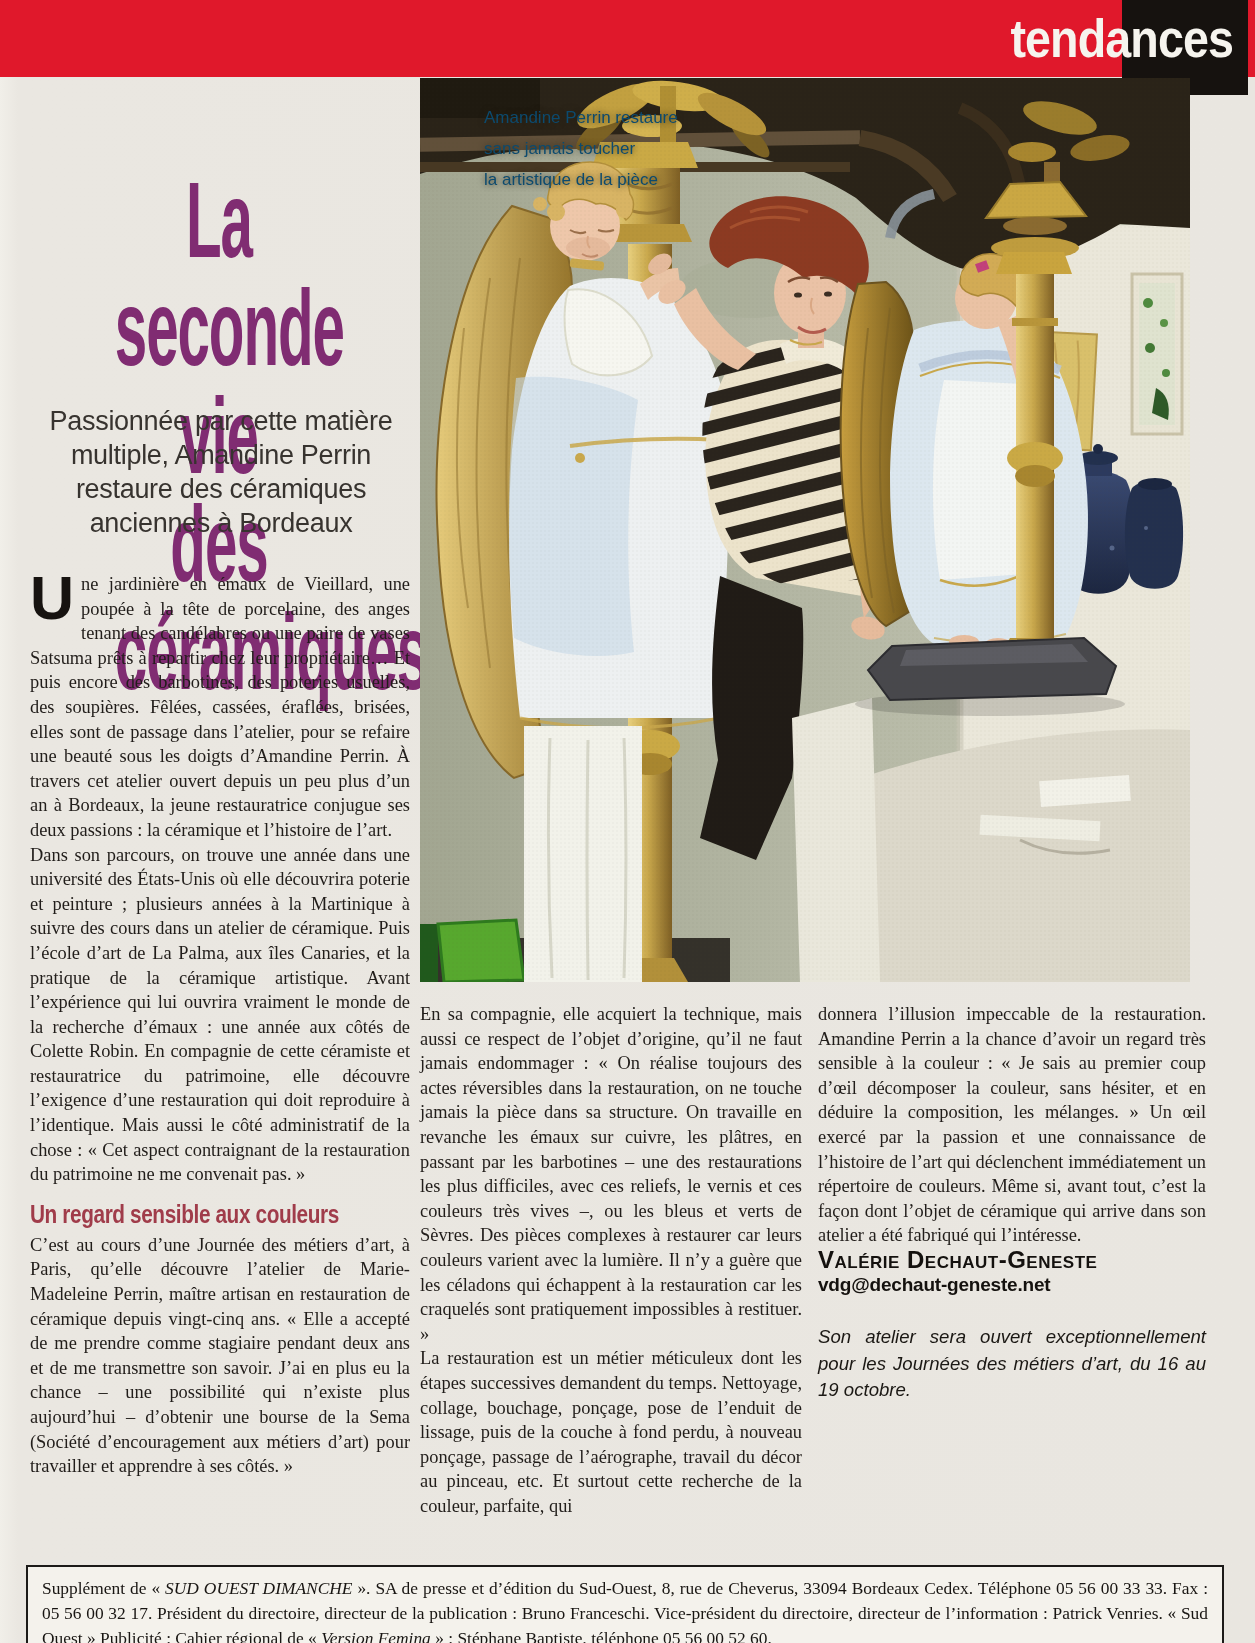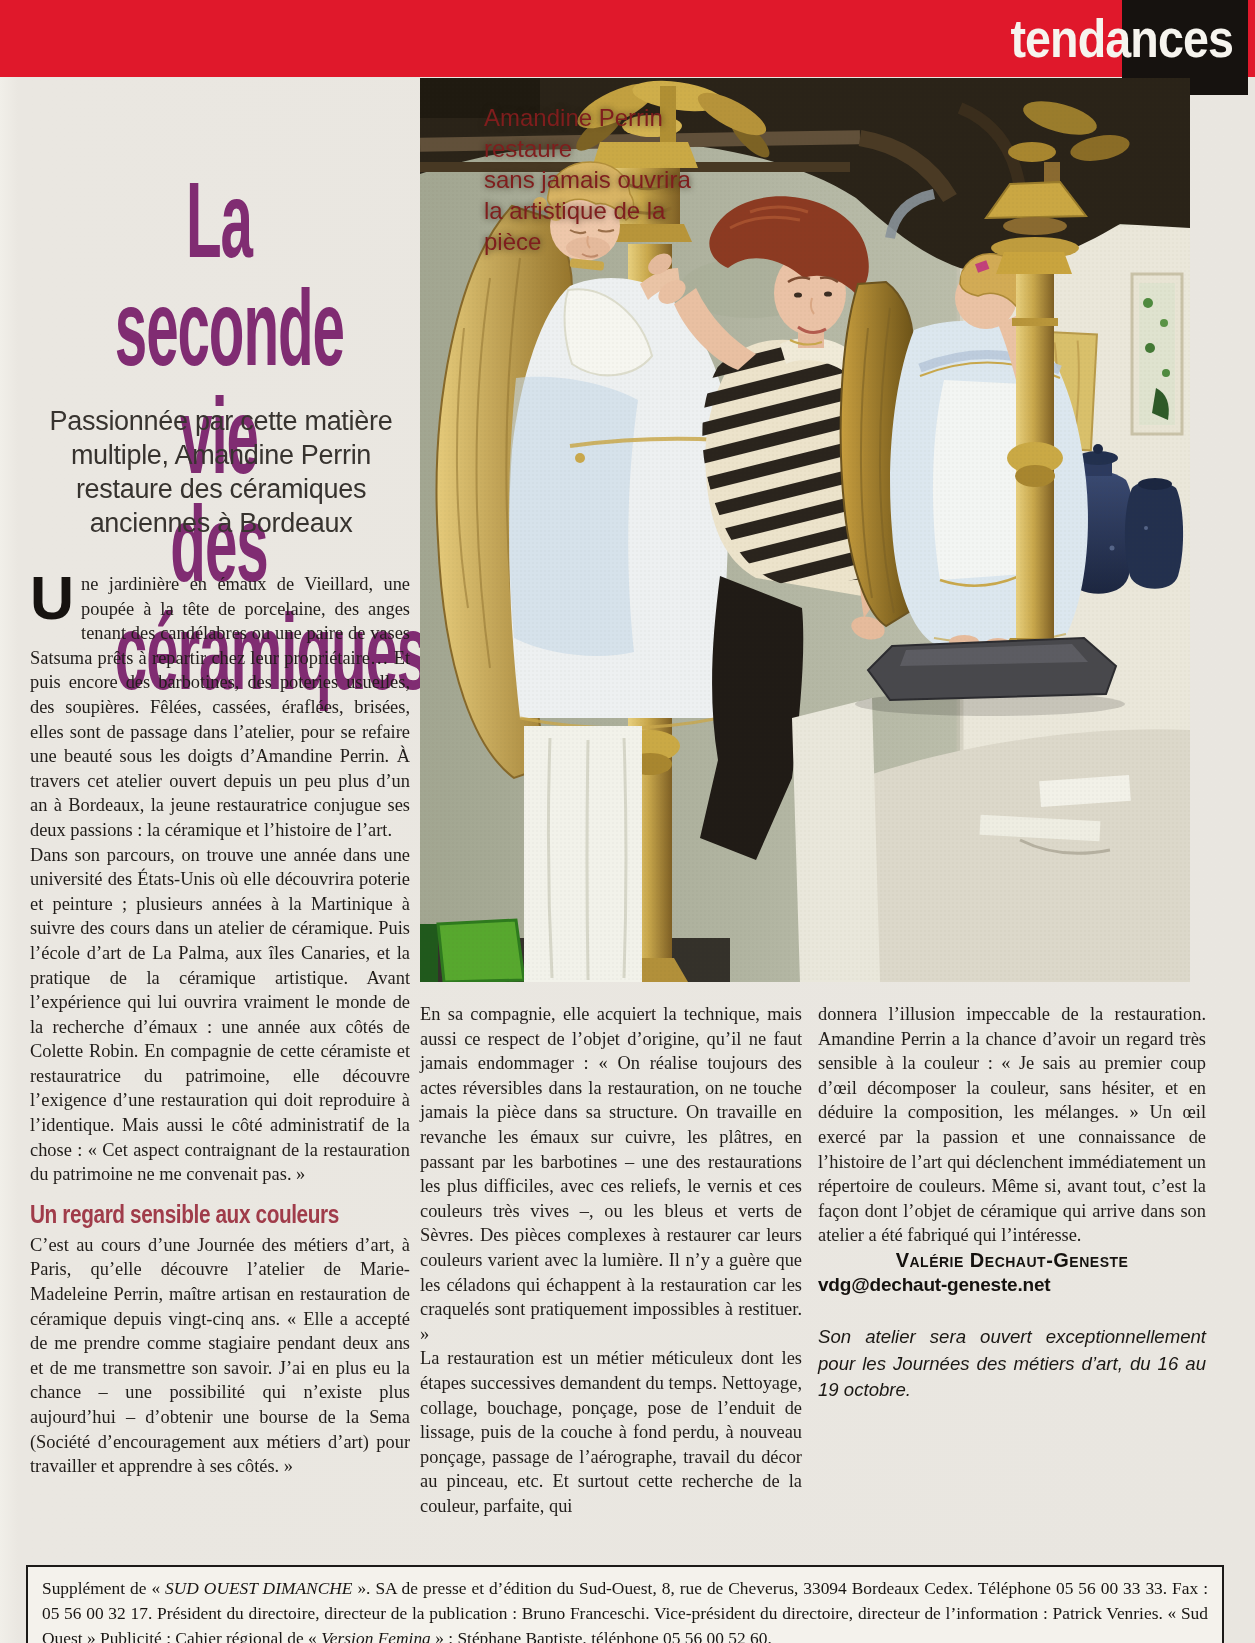--- a/index.html
+++ b/index.html
@@ -38,38 +38,38 @@
   .dropcap{
     float:left;font-family:"Liberation Sans",sans-serif;font-weight:bold;
     font-size:61px;line-height:47px;padding:3px 7px 0 0;color:#171310;
   }
   .crosshead{
     margin:13px 0 5px 0;color:#a03c4a;font-family:"Liberation Sans",sans-serif;
     font-weight:bold;font-size:26px;line-height:28px;letter-spacing:-.5px;
     transform:scaleX(.8);transform-origin:0 50%;white-space:nowrap;text-align:left;
   }
   .byline{
-    margin-top:12px;text-align:center;font-family:"Liberation Sans",sans-serif;
-    font-weight:bold;font-size:20px;line-height:24px;color:#14110e;
+    margin-top:12px;text-align:left;font-family:"Liberation Sans",sans-serif;
+    font-weight:bold;font-size:24px;line-height:24px;color:#14110e;
     font-variant:small-caps;letter-spacing:.5px;
   }
   .byline-email{
     text-align:left;font-family:"Liberation Sans",sans-serif;font-weight:bold;
     font-size:19px;line-height:26px;color:#14110e;letter-spacing:-.2px;
   }
   .infobox{margin-top:26px;font-family:"Liberation Sans",sans-serif;font-style:italic;
     font-size:18.6px;line-height:26.6px;color:#1b1814;}
   .infobox p{margin:0;white-space:pre-line;}
   
   .photo{position:absolute;left:420px;top:78px;width:770px;height:904px;background:#9aa08c;}
   .photo svg{display:block;width:100%;height:100%;}
   .photo-caption{
     position:absolute;left:64px;top:24px;width:240px;
-    font-family:"Liberation Sans",sans-serif;font-size:24px;line-height:31px;
-    color:#7f1d1d;text-shadow:0 0 6px rgba(40,35,20,.8);
+    font-family:"Liberation Sans",sans-serif;font-size:17px;line-height:31px;
+    color:#0c4a6e;text-shadow:0 0 6px rgba(40,35,20,.8);
   }
   
   .colophon{
     position:absolute;left:26px;top:1565px;width:1166px;
     background:#f4f2ec;border:2px solid #1c1a18;padding:9px 14px 10px 14px;
     font-size:17.4px;line-height:25px;color:#181512;text-align:justify;
   }
   .colophon p{margin:0;}
 </style>
 </head>
@@ -296,21 +296,21 @@
       <g>
         <ellipse cx="570" cy="626" rx="135" ry="12" fill="#000000" opacity=".15"></ellipse>
         <path d="M472,568 L664,560 L696,588 L686,616 L470,622 L448,592 Z" fill="#48484c" stroke="#2c2c30" stroke-width="2"></path>
         <path d="M486,572 L652,566 L668,584 L480,588 Z" fill="#5c5c62"></path>
       </g>
 
       <rect x="0" y="0" width="770" height="904" fill="url(#ht)"></rect>
     </svg>
     <figcaption class="photo-caption">
         <div>Amandine Perrin restaure</div>
-        <div>sans jamais ouvrira</div>
+        <div>sans jamais toucher</div>
         <div>la artistique de la pièce</div>
       </figcaption>
   </figure>
 
   <section class="col col-left">
     <p><span class="dropcap">U</span><span>ne jardinière en émaux de Vieillard, une poupée à la tête de porcelaine, des anges tenant des candélabres ou une paire de vases Satsuma prêts à repartir chez leur propriétaire… Et puis encore des barbotines, des poteries usuelles, des soupières. Fêlées, cassées, éraflées, brisées, elles sont de passage dans l’atelier, pour se refaire une beauté sous les doigts d’Amandine Perrin. À travers cet atelier ouvert depuis un peu plus d’un an à Bordeaux, la jeune restauratrice conjugue ses deux passions : la céramique et l’histoire de l’art.</span></p>
     <p>Dans son parcours, on trouve une année dans une université des États-Unis où elle découvrira poterie et peinture ; plusieurs années à la Martinique à suivre des cours dans un atelier de céramique. Puis l’école d’art de La Palma, aux îles Canaries, et la pratique de la céramique artistique. Avant l’expérience qui lui ouvrira vraiment le monde de la recherche d’émaux : une année aux côtés de Colette Robin. En compagnie de cette céramiste et restauratrice du patrimoine, elle découvre l’exigence d’une restauration qui doit reproduire à l’identique. Mais aussi le côté administratif de la chose : « Cet aspect contraignant de la restauration du patrimoine ne me convenait pas. »</p>
     <h2 class="crosshead">Un regard sensible aux couleurs</h2>
     <p>C’est au cours d’une Journée des métiers d’art, à Paris, qu’elle découvre l’atelier de Marie-Madeleine Perrin, maître artisan en restauration de céramique depuis vingt-cinq ans. « Elle a accepté de me prendre comme stagiaire pendant deux ans et de me transmettre son savoir. J’ai en plus eu la chance – une possibilité qui n’existe plus aujourd’hui – d’obtenir une bourse de la Sema (Société d’encouragement aux métiers d’art) pour travailler et apprendre à ses côtés. »</p>
   </section>

